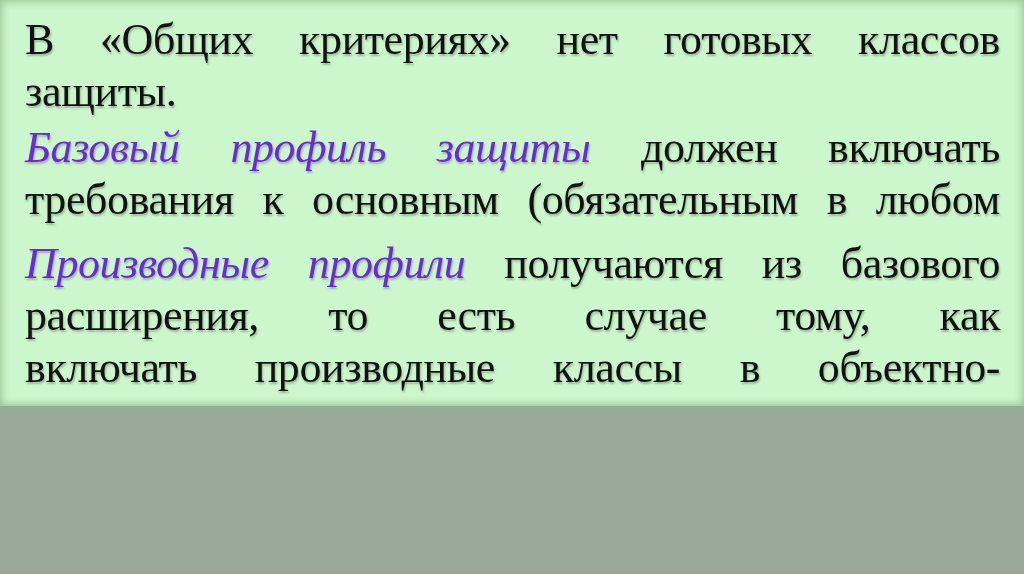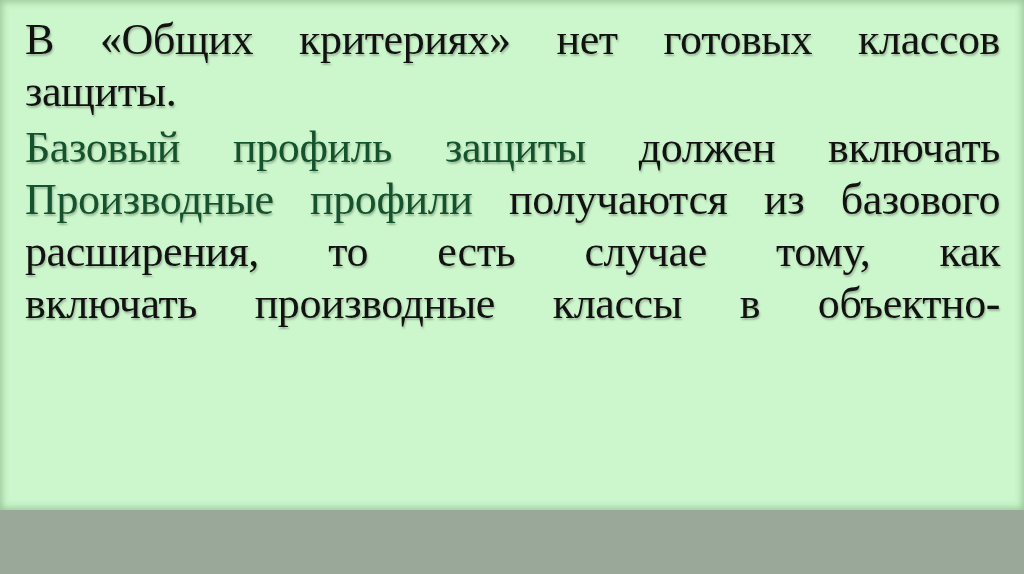--- a/index.html
+++ b/index.html
@@ -1,65 +1,68 @@
 <!DOCTYPE html>
 <html><head>
 <meta charset="utf-8">
 <style>
   html,body{margin:0;padding:0;background:#9aa89a;}
   .slide{
     position:relative;
-    width:1024px;height:510px;
+    width:1024px;height:406px;
     box-sizing:border-box;
     background:#ccf6cb;
     box-shadow:inset 0 0 7px 2px rgba(70,120,70,.38);
     overflow:hidden;
     padding:14px 24px 0 25px;
     font-family:"Liberation Serif","DejaVu Serif",serif;
     color:#121212;
   }
   .textblock{
     text-shadow:1px 2px 2px rgba(110,135,110,.55);
   }
   .para{margin:0;}
   .para.p2{margin-top:4px;}
-  .para.p3{}
+  .para.p3{margin-top:12px;}
   .line{
     font-size:44px;
     line-height:52px;
     letter-spacing:-0.4px;
     text-align:justify;
     text-align-last:justify;
     text-justify:inter-word;
   }
   .line.last{
     text-align:center;
     text-align-last:left;
   }
-  .accent{color:#14532d;}
+  .accent{color:#6d28d9;font-style:italic;}
 </style>
 </head>
 <body>
 
 <div class="slide">
   <div class="textblock">
 
     <div class="para p1">
       <div class="line">
         <span>В «Общих критериях» нет готовых классов</span>
       </div>
       <div class="line last">
         <span>защиты.</span>
       </div>
     </div>
 
     <div class="para p2">
       <div class="line">
         <span class="accent">Базовый профиль защиты </span><span>должен включать</span>
       </div>
+      <div class="line">
+        <span>требования к основным (обязательным в любом</span>
+      </div>
     </div>
 
     <div class="para p3">
       <div class="line">
         <span class="accent">Производные профили </span><span>получаются из базового</span>
       </div>
       <div class="line">
         <span>расширения, то есть случае тому, как</span>
       </div>
       <div class="line">

